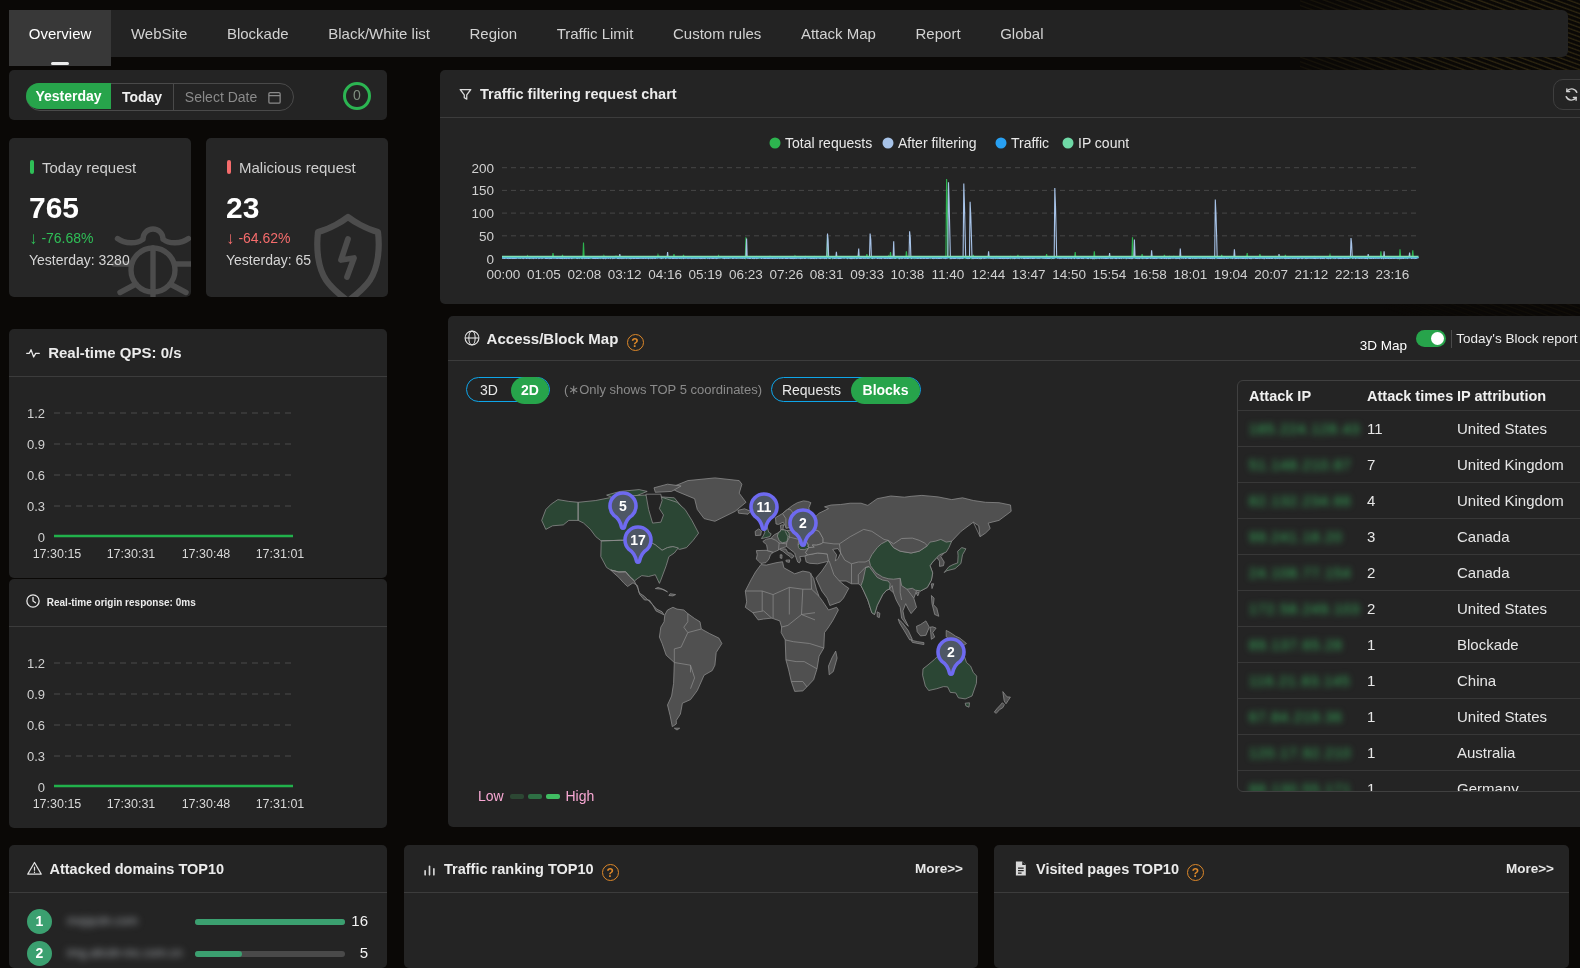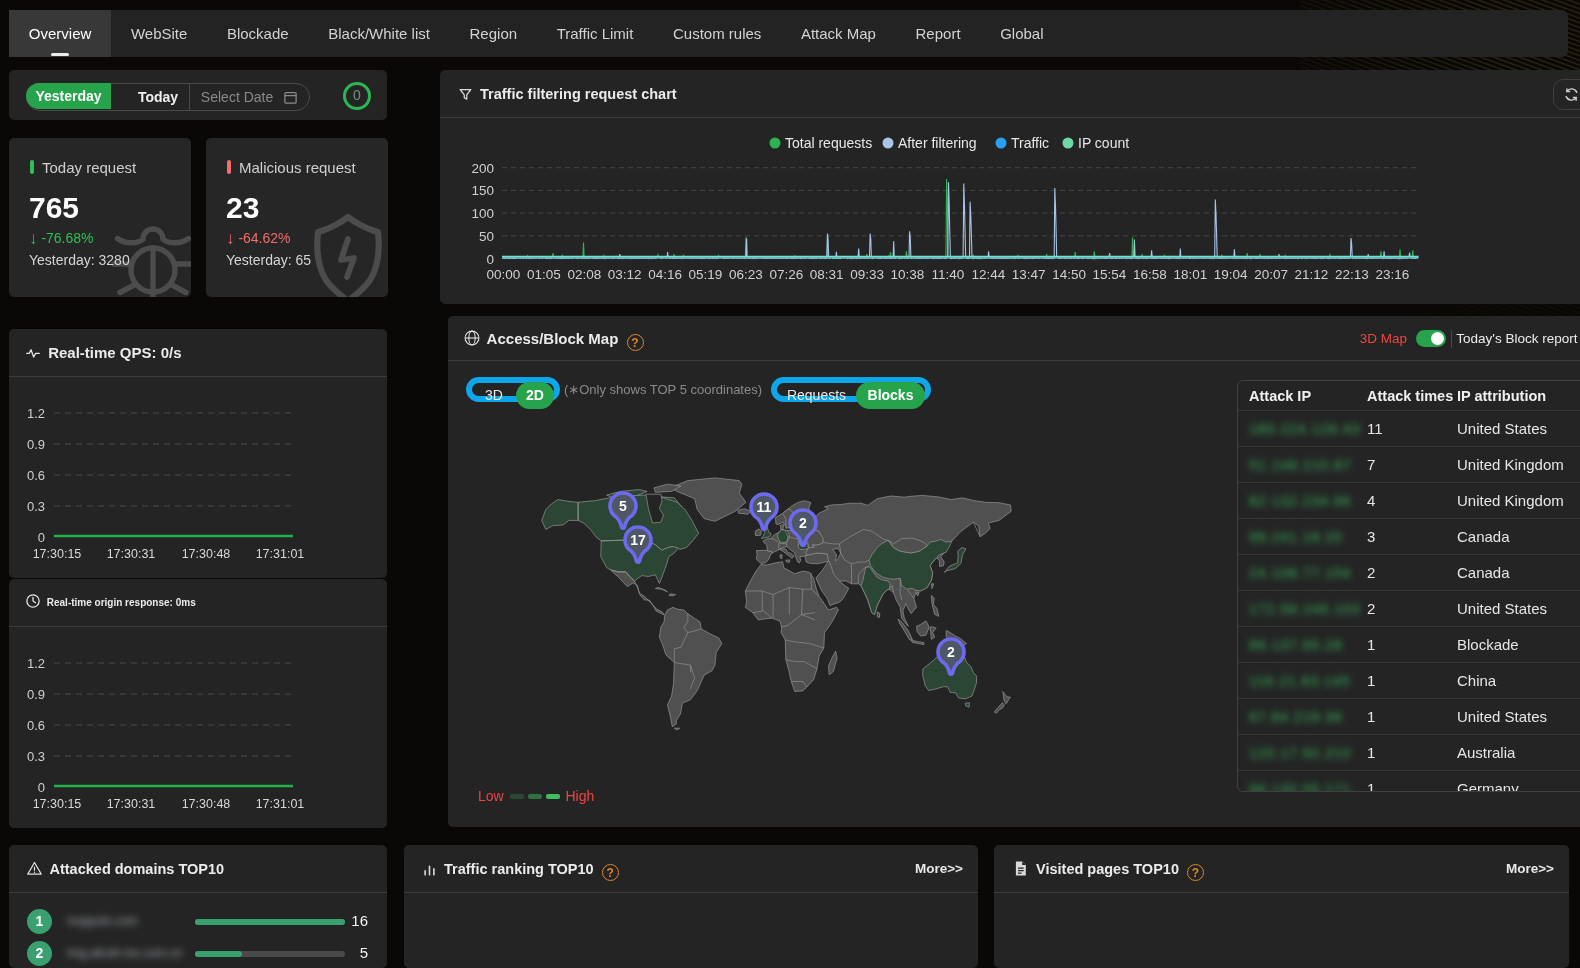--- a/index.html
+++ b/index.html
@@ -18,29 +18,29 @@
   z-index:0;
 }
 .panel { position:absolute; background:#242424; border-radius:5px; z-index:1; }
 .phead { position:absolute; left:0; top:0; right:0; height:48px; border-bottom:1px solid #3c3c3c; }
 .ptitle { position:absolute; top:0; line-height:48px; font-size:14.5px; font-weight:bold; color:#ebebeb; white-space:nowrap; }
 .qmark { display:inline-block; width:17px; height:17px; line-height:16px; border:1.8px solid #dd8829; border-radius:50%; color:#dd8829; font-size:12px; text-align:center; font-weight:bold; vertical-align:-3px; margin-left:4px; }
 .more { position:absolute; right:15px; top:0; line-height:48px; font-size:13.5px; font-weight:bold; color:#e8e8e8; }
 
 
 #nav { position:absolute; left:9px; top:10px; width:1559px; height:47px; background:#232323; border-radius:0 6px 6px 0; z-index:1; }
-#nav .tab { float:left; height:47px; line-height:47px; padding:0 19.8px; font-size:15px; color:#d2d2d2; }
+#nav .tab { float:left; height:56px; line-height:47px; padding:0 19.8px; font-size:15px; color:#d2d2d2; }
 #nav .tab.active { background:#383838; color:#fff; position:relative; }
 #nav .tab.active:after { content:""; position:absolute; left:50%; margin-left:-9px; bottom:1px; width:18px; height:3px; background:#ececec; border-radius:2px; }
 
 
 #datebar { left:9px; top:70px; width:378px; height:50px; }
 #dateseg { position:absolute; left:17px; top:13px; height:28px; border:1px solid #4a4a4a; border-radius:14px; }
 #dateseg .seg { float:left; height:26px; line-height:26px; font-size:14px; }
-#seg-y { width:85px; margin:-1px 16px 0 -1px; height:28px; line-height:28px; background:#27a44b; color:#fff; border-radius:14px 0 0 14px; text-align:center; font-weight:bold; }
+#seg-y { width:85px; margin:-1px 0 0 -1px; height:28px; line-height:28px; background:#27a44b; color:#fff; border-radius:14px 0 0 14px; text-align:center; font-weight:bold; }
 #seg-t { width:63px; color:#f0f0f0; text-align:center; font-weight:bold; border-right:1px solid #4a4a4a; }
 #seg-s { width:119px; color:#8a8a8a; text-align:center; }
 #zerocirc { position:absolute; left:343px; top:82px; width:28px; height:28px; border:3.5px solid #2cb552; border-radius:50%; color:#7f8f7f; font-size:14px; line-height:21px; text-align:center; z-index:2; }
 
 
 .card { position:absolute; top:138px; width:182px; height:159px; background:#262626; border-radius:5px; overflow:hidden; z-index:1; }
 #card1 { left:9px; }
 #card2 { left:206px; }
 .card .bar { position:absolute; left:21px; top:22px; width:4px; height:14px; border-radius:2px; }
 .card .ct { position:absolute; left:33px; top:21px; font-size:15px; color:#cfcfcf; }
@@ -60,34 +60,34 @@
 #attackedpanel { left:9px; top:845px; width:378px; height:123px; }
 .adrow { position:absolute; left:0; width:378px; height:32px; }
 .adrow .rankc { position:absolute; left:18px; top:3px; width:25px; height:25px; border-radius:50%; background:#3ba070; color:#fff; font-size:14px; font-weight:bold; text-align:center; line-height:25px; }
 .adrow .dom { position:absolute; left:58px; top:8px; height:15px; color:#a0a5aa; font-size:12px; filter:blur(3.5px); white-space:nowrap; }
 .adrow .track { position:absolute; left:186px; top:13px; width:150px; height:6px; border-radius:3px; background:#4a4a4a; }
 .adrow .fill { position:absolute; left:0; top:0; height:6px; border-radius:3px; background:#3ba070; }
 .adrow .val { position:absolute; right:19px; top:6px; font-size:15px; color:#f2f2f2; }
 
 
 #mappanel { left:404px; top:316px; width:1165px; height:511px;margin-left:44px; }
-#mp-right { position:absolute; right:206px; top:0; line-height:45px; font-size:13.5px; color:#ef4444; }
+#mp-right { position:absolute; right:206px; top:7px; line-height:45px; font-size:13.5px; color:#ffffff; }
 #toggle { position:absolute; right:167px; top:14px; width:30px; height:17px; background:#27a44b; border-radius:9px; }
 #toggle:after { content:""; position:absolute; right:2px; top:2px; width:13px; height:13px; background:#fff; border-radius:50%; }
 #mp-sep { position:absolute; right:161px; top:14px; width:1px; height:18px; background:#4a4a4a; }
 #mp-report { position:absolute; right:16px; top:0; line-height:45px; font-size:13.5px; color:#ececec; }
-.segbtns { position:absolute; top:61px; height:25px; border:6px solid #0ea5e9; border-radius:13px; }
+.segbtns { position:absolute; top:61px; height:25px; border:1px solid #0ea5e9; border-radius:13px; }
 .segbtns .sb { float:left; height:25px; line-height:24px; font-size:14px; text-align:center; color:#e8e8e8; }
 .segbtns .sb.on { background:#27a44b; color:#fff; font-weight:bold; height:27px; line-height:27px; margin-top:-1px; border-radius:13.5px; }
 #seg3d2d { left:18px; }
 #seg3d2d .sb { width:44px; }
 #segrb { left:323px; }
 #segrb .sb { width:70px; }
 #onlytop { position:absolute; left:116px; top:61px; line-height:25px; font-size:13px; color:#8a8a8a; }
-#maplegend { position:absolute; left:30px; top:472px; font-size:14px; color:#ef4444; }
+#maplegend { position:absolute; left:30px; top:472px; font-size:14px; color:#f9a8d4; }
 #maplegend .dash { display:inline-block; width:14px; height:5px; border-radius:2px; margin:0 2px; vertical-align:2px; }
 
 
 #iptable { position:absolute; left:789px; top:64px; width:376px; height:412px; border:1px solid #404040; border-radius:6px; overflow:hidden; background:#242424; }
 #iptable .tr { position:relative; height:36px; line-height:36px; border-bottom:1px solid #383838; font-size:15px; color:#e6e6e6; }
 #iptable .tr:last-child { border-bottom:none; }
 #iptable .th { font-weight:bold; color:#f0f0f0; height:30px; line-height:30px; font-size:14.5px; }
 #iptable .c1 { position:absolute; left:11px; top:0; }
 #iptable .c2 { position:absolute; left:129px; top:0; }
 #iptable .c3 { position:absolute; left:219px; top:0; }

